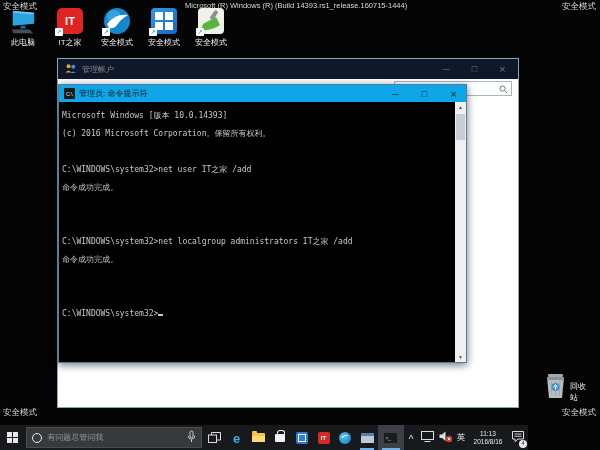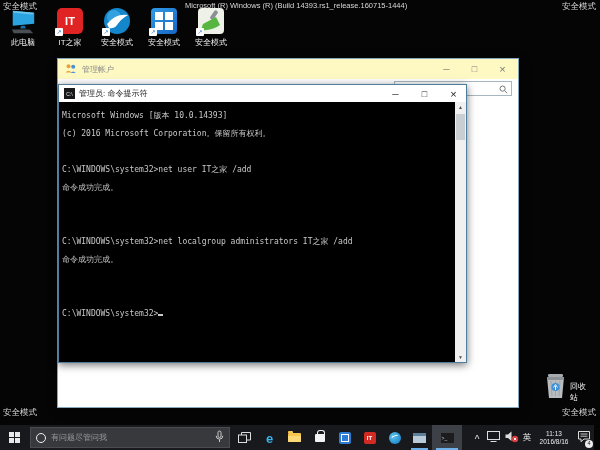--- a/index.html
+++ b/index.html
@@ -32,55 +32,55 @@
               display:flex; align-items:center; justify-content:center; }
 
   
   .recycle { position:absolute; top:371px; right:10px; width:48px; display:flex; flex-direction:row;
              align-items:flex-end; gap:1px; z-index:2; }
   .recycle .lbl { font-size:8px; color:#f0f0f0; text-shadow:1px 1px 1px #000; }
 
   
   .win-accounts { position:absolute; left:57px; top:58px; width:462px; height:350px; background:#fff;
                   border:1px solid #86a6bb; box-shadow:2px 3px 8px rgba(0,0,0,.5); z-index:4; }
-  .acc-titlebar { height:20px; display:flex; align-items:center; padding:0 4px 0 6px; gap:5px; background:#fef9c3; }
+  .acc-titlebar { height:20px; display:flex; align-items:center; padding:0 4px 0 6px; gap:5px; background:#0f172a; }
   .acc-title { font-size:8px; color:#8a8a8a; flex:1; }
   .win-ctrl { width:23px; height:16px; display:flex; align-items:center; justify-content:center;
               font-size:9px; color:#777; }
   .ctrl-min::after{ content:"─"; } .ctrl-max::after{ content:"□"; } .ctrl-close::after{ content:"×"; font-size:11px; }
   .acc-searchrow { display:flex; justify-content:flex-end; padding:2px 6px; }
   .acc-search { width:118px; height:15px; border:1px solid #a8b6c0; background:#fff; display:flex;
                 align-items:center; padding:0 3px; }
   .acc-search input { flex:1; border:0; outline:0; font-size:8px; min-width:0; }
 
   
   .win-cmd { position:absolute; left:58px; top:84px; width:409px; height:279px; background:#000;
              border:1px solid #4f7d9e; box-shadow:0 2px 8px rgba(0,0,0,.55); z-index:5; }
-  .cmd-titlebar { height:17px; background:#ffffff; display:flex; align-items:center; padding:0 0 0 5px; gap:4px; }
+  .cmd-titlebar { height:17px; background:#0ea5e9; display:flex; align-items:center; padding:0 0 0 5px; gap:4px; }
   .cmd-icon { width:11px; height:11px; background:#16181a; color:#e8e8e8; font-size:5px;
               display:flex; align-items:center; justify-content:center; }
   .cmd-icon::after { content:"C:\\"; }
   .cmd-title { font-size:8px; color:#1a1a1a; flex:1; }
   .cmd-ctrl { width:25px; height:17px; display:flex; align-items:center; justify-content:center;
               font-size:9px; color:#222; }
   .cmd-body { position:absolute; left:0; top:17px; right:0; bottom:0; }
   .console { position:absolute; left:0; top:0; right:11px; bottom:0; overflow:hidden;
              padding:2px 8px 0 3px; white-space:pre; }
   .console pre { display:inline; font-family:"DejaVu Sans Mono",monospace; font-size:8px;
                  line-height:8.7px; color:#c8c8c8; white-space:pre; }
   .cursor { display:inline-block; width:5px; height:7px; box-shadow:inset 0 -2px 0 #c8c8c8; }
   .cmd-scroll { position:absolute; right:0; top:0; bottom:0; width:11px; background:#f0f0f0; }
   .scroll-arrow { position:absolute; left:0; width:11px; height:10px; display:flex; align-items:center;
                   justify-content:center; font-size:5px; color:#505050; }
   .arrow-up{ top:0; } .arrow-down{ bottom:0; }
   .scroll-arrow.arrow-up::after{ content:"▲"; } .scroll-arrow.arrow-down::after{ content:"▼"; }
   .scroll-thumb { position:absolute; top:12px; left:1px; width:9px; height:26px; background:#c9ced2; }
 
   
-  .taskbar { position:absolute; left:0; bottom:0; width:594px; height:25px; background:#17191d;
+  .taskbar { position:absolute; left:0; bottom:0; width:528px; height:25px; background:#17191d;
              display:flex; align-items:stretch; z-index:20; }
   .tb-btn { display:flex; align-items:center; justify-content:center; position:relative; }
   .start { width:28px; }
   .win-logo { width:11px; height:11px; display:grid; grid-template-columns:5px 5px;
               grid-template-rows:5px 5px; gap:1px; }
   .win-logo i { background:#e8e8e8; }
   .tb-search { width:200px; margin:2px 2px; background:#37393d; border:1px solid #4a4c50;
                display:flex; align-items:center; gap:5px; padding:0 5px; }
   .cortana-ring { width:10px; height:10px; border:1.5px solid #f0f0f0; border-radius:50%; flex:none; }
   .search-input { flex:1; background:transparent; border:0; outline:0; font-size:8px; color:#cfcfcf; min-width:0; }

